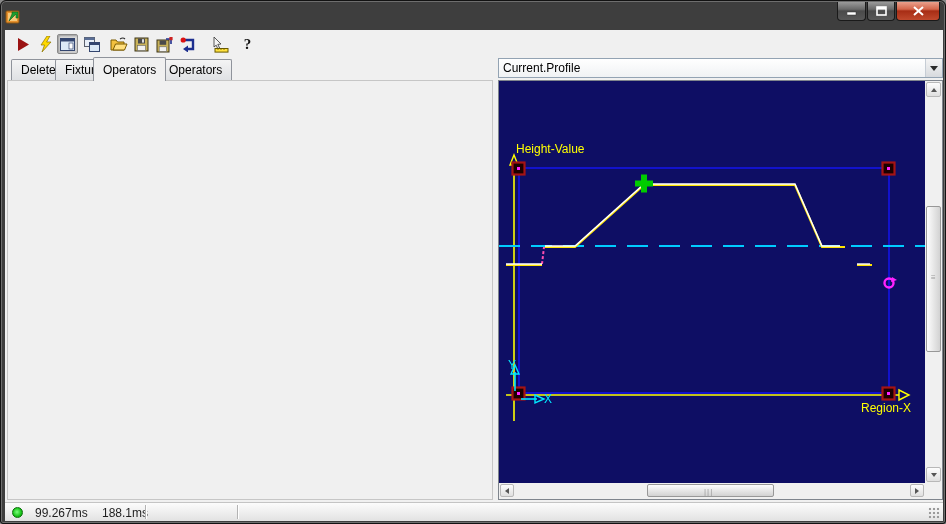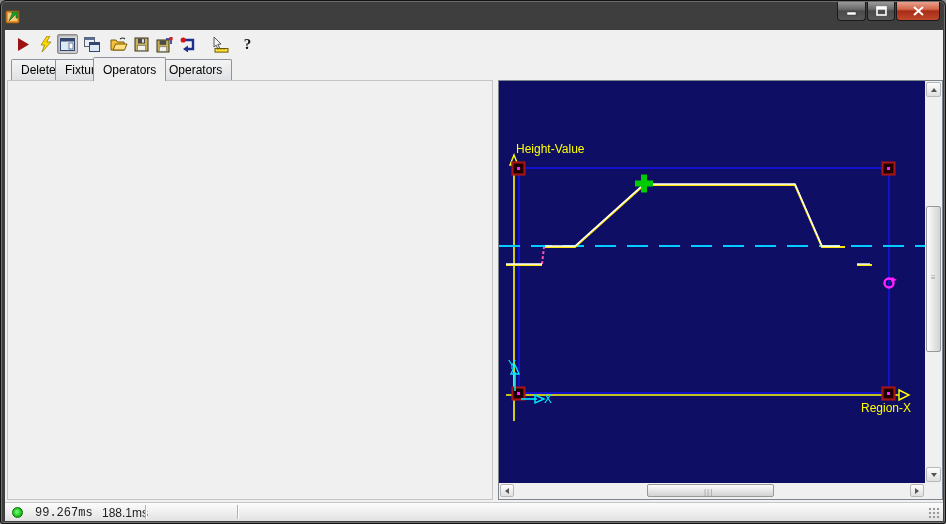--- a/index.html
+++ b/index.html
@@ -389,20 +389,26 @@
           <span class="sb up"></span>
           <span class="sb dn"></span>
         </span>
     </div>
     <div class="btn" style="left:428px;top:385px;width:34px;height:19px;">deg</div>
     <div class="lbl" style="left:248px;top:408px;">Skew:</div>
     <div class="field" style="left:326px;top:405px;width:95px;">0</div>
     <div class="btn" style="left:428px;top:405px;width:34px;height:19px;">deg</div>
     <div class="btn" style="left:326px;top:428px;width:95px;height:20px;color:#555;">Fit In Image</div>
 
+    <div class="combo" style="left:493px;top:28px;width:445px;height:20px;">
+      <span class="ctext">Current.Profile</span>
+      <span class="carr">
+          <span class="tri"></span>
+        </span>
+    </div>
 
     <div class="abs" style="left:493px;top:50px;width:445px;height:420px;border:1px solid #7f858d;background:#f0f0f0;padding-left:47px;">
 
       <svg class="abs" style="left:0;top:0;" width="426" height="402">
         <rect x="0" y="0" width="426" height="402" fill="#0E0E64"></rect>
 
         <rect x="20" y="87" width="370" height="225" fill="none" stroke="#1414E6" stroke-width="1.6"></rect>
 
         <line x1="15" y1="82" x2="15" y2="340" stroke="#FFFF00" stroke-width="1.6"></line>
         <polygon points="11,84 15,74 19,84" fill="none" stroke="#FFFF00" stroke-width="1.4"></polygon>
@@ -475,21 +481,21 @@
           </div>
         <div class="sbtn" style="right:1px;top:1px;width:14px;height:13px;">
             <span class="tri" style="border-top:3.5px solid transparent;border-bottom:3.5px solid transparent;border-left:4px solid #555;"></span>
           </div>
       </div>
       <div class="abs" style="left:426px;top:402px;width:17px;height:16px;background:#f0f0f0;"></div>
     </div>
 
     <div class="statusbar">
       <span class="dot"></span>
-      <span class="stime" style="left:30px;font-family:Liberation Mono, monospace;">99.267ms</span>
+      <span class="stime" style="left:30px;">99.267ms</span>
       <span class="stime" style="left:97px;">188.1ms</span>
       <span class="sep" style="left:140px;"></span>
       <span class="sep" style="left:232px;"></span>
       <span class="rgrip"></span>
     </div>
 
   </div>
 </div>
 
 </body></html>

